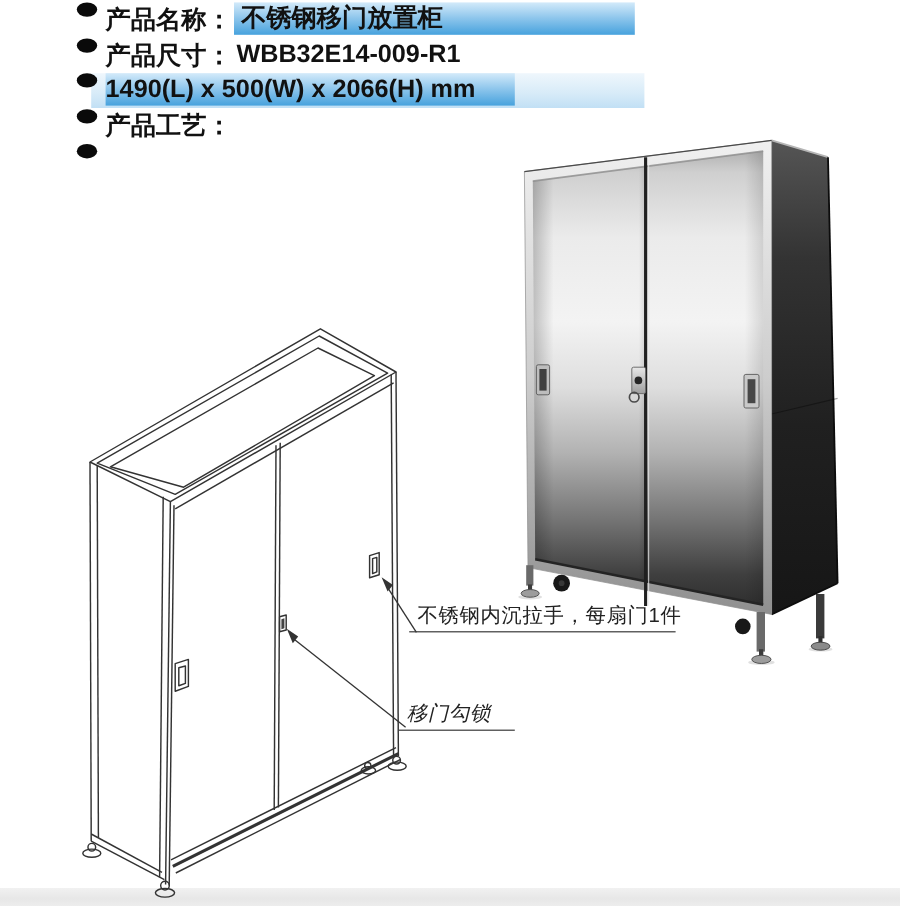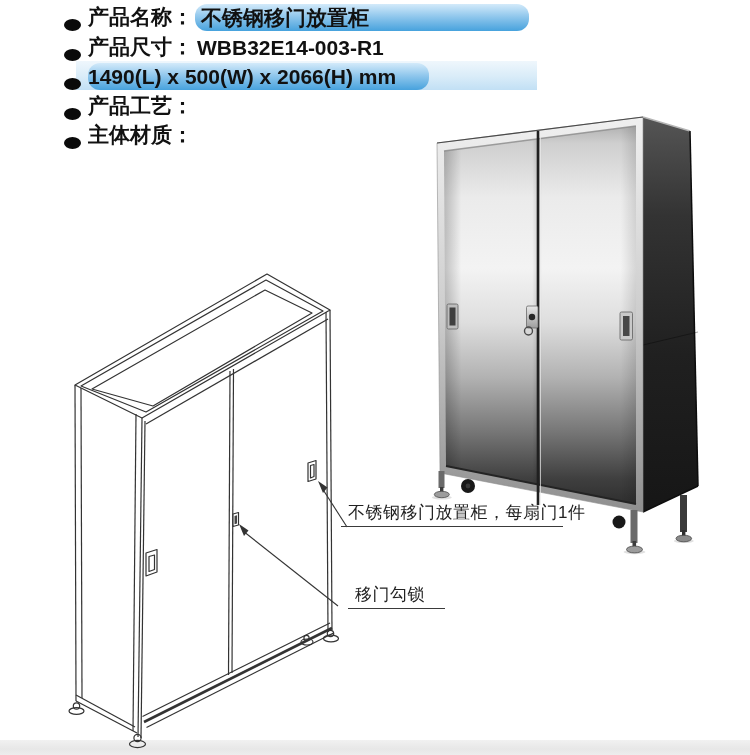--- a/index.html
+++ b/index.html
@@ -6,31 +6,31 @@
   html,body { background:#fff; }
   body { font-family: "Liberation Sans", "DejaVu Sans", sans-serif; }
   #stage {
     position: relative; width: 750px; height: 755px;
     background: #ffffff; overflow: hidden;
   }
 
   
   .spec-row {
     position: absolute; left: 64px; height: 29px;
-    display: flex; align-items: flex-end;
+    display: flex; align-items: flex-start;
     font-size: 21px; font-weight: bold; color: #111;
     white-space: pre; z-index: 2;
   }
   .bullet {
     width: 17px; height: 12px; background: #0a0a0a;
     border-radius: 50%; margin-right: 7px; flex: none;
   }
   .spec-label { width: 109px; flex: none; }
   .spec-value { display: inline-block; line-height: 27px; }
-  .hl { background: linear-gradient(180deg, #d3eafa 0%, #8ec6ec 48%, #47a2dd 100%); border-radius: 12px; }
+  .hl { background: linear-gradient(180deg, #d3eafa 0%, #8ec6ec 48%, #47a2dd 100%); }
   .hl-1 { margin-left: -2px; padding-left: 6px; min-width: 334px; }
   .hl-3 { padding-left: 0; min-width: 341px; }
   .hl-5 { margin-left: -10px; padding-left: 12px; min-width: 219px; }
   .hl-light-band {
     position: absolute; left: 76px; top: 61px; width: 461px; height: 29px;
     background: linear-gradient(180deg, #e2f0fa 0%, #b9dcf3 55%, #8fc6ec 100%);
     opacity: .55; z-index: 1;
   }
 
   
@@ -39,21 +39,21 @@
   #drawing-wrap{ left: 30px;  top: 255px; width: 340px; height: 500px; }
 
   
   .note {
     position: absolute; z-index: 3;
     font-size: 17px; color: #222; font-weight: normal;
     border-bottom: 1.4px solid #3a3a3a;
     padding: 0 0 2px 7px; white-space: pre; letter-spacing: .5px;
   }
   #note-handle { left: 341px; top: 501px; width: 222px; }
-  #note-lock   { left: 348px; top: 583px; width: 97px; }
+  #note-lock   { left: 332px; top: 583px; width: 97px; font-style: italic; }
 
   
   #floor-band {
     position: absolute; left: 0; top: 740px; width: 750px; height: 15px;
     background: linear-gradient(180deg, #f1f1f1 0%, #e7e7e7 60%, #ededed 100%);
     z-index: 0;
   }
 </style>
 </head>
 <body>
@@ -65,33 +65,32 @@
   <div class="hl-light-band"></div>
 
   <div class="spec-row" style="top:2px">
     <span class="bullet"></span>
     <span class="spec-label">产品名称：</span>
     <span class="spec-value hl hl-1">不锈钢移门放置柜</span>
   </div>
   <div class="spec-row" style="top:32px">
     <span class="bullet"></span>
     <span class="spec-label">产品尺寸：</span>
-    <span class="spec-value">WBB32E14-003-R1</span>
+    <span class="spec-value">WBB32E14-009-R1</span>
   </div>
   <div class="spec-row" style="top:61px">
     <span class="bullet"></span>
     <span class="spec-value hl hl-3">1490(L) x 500(W) x 2066(H) mm</span>
   </div>
   <div class="spec-row" style="top:91px">
     <span class="bullet"></span>
     <span class="spec-label">产品工艺：</span>
   </div>
   <div class="spec-row" style="top:120px">
     <span class="bullet"></span>
-    <span class="spec-label">主体材质：</span>
   </div>
 
   <div class="fig" id="photo-wrap">
     <svg width="300" height="455" viewBox="415 105 300 455" xmlns="http://www.w3.org/2000/svg">
       <defs>
         <linearGradient id="doorG" gradientUnits="userSpaceOnUse" x1="0" y1="120" x2="0" y2="510">
           <stop offset="0" stop-color="#a8a8a8"></stop>
           <stop offset=".06" stop-color="#cfcfcf"></stop>
           <stop offset=".20" stop-color="#ebebeb"></stop>
           <stop offset=".38" stop-color="#f3f3f3"></stop>
@@ -241,16 +240,16 @@
 
       <g>
         <polygon points="318,481 323,493 327.5,487.5" fill="#333" stroke="none"></polygon>
         <line x1="322" y1="488" x2="347" y2="527" stroke-width="1.1"></line>
         <polygon points="239,524 244,536 248.5,530.5" fill="#333" stroke="none"></polygon>
         <line x1="243" y1="531" x2="338" y2="606" stroke-width="1.1"></line>
       </g>
     </svg>
   </div>
 
-  <div class="note" id="note-handle">不锈钢移门放置柜，每扇门1件</div>
+  <div class="note" id="note-handle">不锈钢内沉拉手，每扇门1件</div>
   <div class="note" id="note-lock">移门勾锁</div>
 
 </div>
 
 </body></html>

